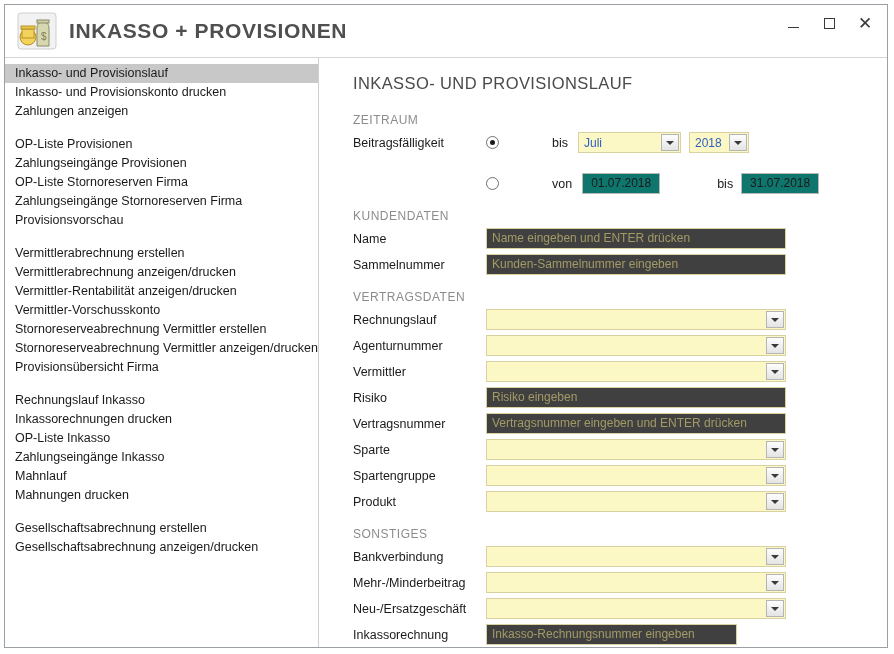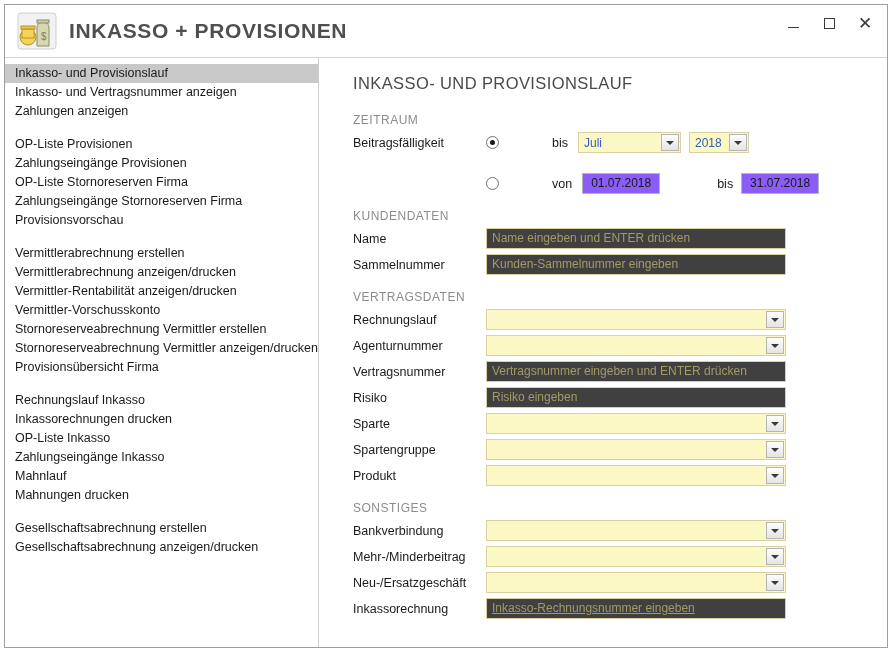--- a/index.html
+++ b/index.html
@@ -221,21 +221,21 @@
     align-items: center;
     justify-content: center;
   }
   .arrow-down {
     width: 0; height: 0;
     border-left: 4px solid transparent;
     border-right: 4px solid transparent;
     border-top: 4px solid #3a3a3a;
   }
   .white-field {
-    background: #8b5cf6;
+    background: #0f766e;
     border: 1px solid #b8b8b8;
     box-sizing: border-box;
     height: 21px;
     line-height: 19px;
     font-size: 12px;
     padding: 0 6px;
     color: #1a1a1a;
     display: flex;
     align-items: center;
   }
@@ -268,21 +268,21 @@
       <div class="win-btn">
           <span class="glyph-close">✕</span>
         </div>
     </div>
   </div>
 
   <div class="body-split">
 
     <div class="sidebar">
       <div class="nav-item selected">Inkasso- und Provisionslauf</div>
-      <div class="nav-item">Inkasso- und Vertragsnummer anzeigen</div>
+      <div class="nav-item">Inkasso- und Provisionskonto drucken</div>
       <div class="nav-item">Zahlungen anzeigen</div>
       <div class="nav-gap"></div>
 
       <div class="nav-item">OP-Liste Provisionen</div>
       <div class="nav-item">Zahlungseingänge Provisionen</div>
       <div class="nav-item">OP-Liste Stornoreserven Firma</div>
       <div class="nav-item">Zahlungseingänge Stornoreserven Firma</div>
       <div class="nav-item">Provisionsvorschau</div>
       <div class="nav-gap"></div>
 
@@ -361,28 +361,37 @@
       <div class="row">
         <div class="lbl">Agenturnummer</div>
         <div class="combo" style="width:300px;">
           <span></span>
           <span class="arrow-btn">
               <span class="arrow-down"></span>
             </span>
         </div>
       </div>
       <div class="row">
+        <div class="lbl">Vermittler</div>
+        <div class="combo" style="width:300px;">
+          <span></span>
+          <span class="arrow-btn">
+              <span class="arrow-down"></span>
+            </span>
+        </div>
+      </div>
+      <div class="row">
+        <div class="lbl">Risiko</div>
+        <div class="field placeholder" style="width:300px;">Risiko eingeben</div>
+      </div>
+      <div class="row">
         <div class="lbl">Vertragsnummer</div>
         <div class="field placeholder" style="width:300px;">Vertragsnummer eingeben und ENTER drücken</div>
       </div>
       <div class="row">
-        <div class="lbl">Risiko</div>
-        <div class="field placeholder" style="width:300px;">Risiko eingeben</div>
-      </div>
-      <div class="row">
         <div class="lbl">Sparte</div>
         <div class="combo" style="width:300px;">
           <span></span>
           <span class="arrow-btn">
               <span class="arrow-down"></span>
             </span>
         </div>
       </div>
       <div class="row">
         <div class="lbl">Spartengruppe</div>
@@ -426,18 +435,18 @@
         <div class="lbl">Neu-/Ersatzgeschäft</div>
         <div class="combo" style="width:300px;">
           <span></span>
           <span class="arrow-btn">
               <span class="arrow-down"></span>
             </span>
         </div>
       </div>
       <div class="row">
         <div class="lbl">Inkassorechnung</div>
-        <div class="field placeholder" style="width:300px;text-decoration:underline;">Inkasso-Rechnungsnummer eingeben</div>
+        <div class="field placeholder" style="width:251px;">Inkasso-Rechnungsnummer eingeben</div>
       </div>
 
     </div>
   </div>
 </div>
 
 </body></html>

